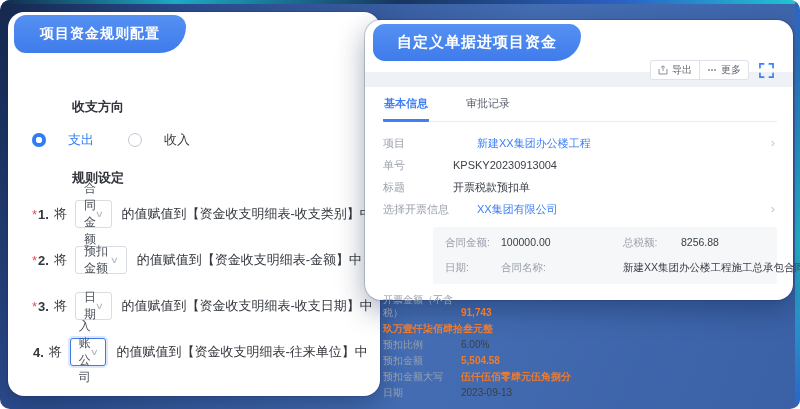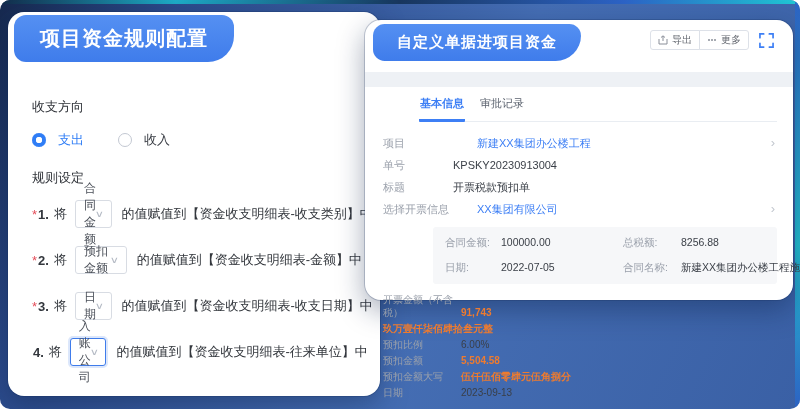--- a/index.html
+++ b/index.html
@@ -24,28 +24,28 @@
     box-shadow:0 0 0 1px rgba(18,42,86,.22), 0 10px 28px rgba(10,28,66,.38);
   }
   .card-left  { left:8;  left:8px;  top:12px; width:372px; height:384px; z-index:1; }
   .card-right { left:365px; top:20px; width:428px; height:280px; z-index:2; }
 
   .ribbon {
     position:absolute; color:#fff; font-weight:bold; letter-spacing:1px;
     background:linear-gradient(180deg,#5590f2,#3f7ceb);
     border-radius:12px 12px 26px 12px; z-index:3;
   }
-  .ribbon-left  { left:6px; top:3px; padding:10px 26px; font-size:20px; }
+  .ribbon-left  { left:6px; top:3px; padding:10px 26px; font-size:14px; }
   .ribbon-right { left:8px; top:4px; padding:9px 24px; font-size:15px; }
 
   
   .lc-content { padding:56px 18px 0 24px; }
-  .section-label { font-size:13px; color:#31343a; font-weight:normal; margin-top:30px; }
+  .section-label { font-size:13px; color:#31343a; font-weight:bold; margin-top:30px;margin-left:40px; }
   .radio-row { display:flex; align-items:center; gap:34px; margin-top:15px; }
-  .radio-opt { display:flex; align-items:center; gap:12px; font-size:13px; cursor:pointer; }
+  .radio-opt { display:flex; align-items:center; gap:22px; font-size:13px; cursor:pointer; }
   .radio-dot { width:14px; height:14px; border-radius:50%; }
   .radio-dot.on  { background:#2f7df6; box-shadow:inset 0 0 0 4px #2f7df6, inset 0 0 0 7px #fff; border:none; position:relative; }
   .radio-dot.on::after { content:""; position:absolute; left:4px; top:4px; width:6px; height:6px; background:#fff; border-radius:50%; }
   .radio-dot.off { background:#fff; border:1px solid #c3c8d2; }
   .radio-opt .lbl-on  { color:#2f7df6; }
   .radio-opt .lbl-off { color:#3a3e45; }
   .rules-head { margin-top:20px; }
   .rules-list { margin-top:12px; }
   .rule-row { display:flex; align-items:center; margin-bottom:16px; height:30px; font-size:13px; color:#33373d; }
   .req { color:#e34d59; width:8px; font-size:13px; margin-right:1px; }
@@ -55,33 +55,33 @@
     width:96px; height:28px; border:1px solid #d8dce3; border-radius:3px; background:#fff;
     display:flex; align-items:center; justify-content:space-between; padding:0 8px;
     font-size:12px; color:#4a4f58; margin-right:10px; cursor:pointer;
   }
   .select.focused { border-color:#3f7ceb; box-shadow:0 0 0 2px rgba(63,124,235,.18); }
   .caret { color:#b4bac4; font-size:9px; transform:scaleX(1.4); }
   .rule-desc { white-space:nowrap; letter-spacing:0; }
 
   
   .rc-band { position:absolute; left:0; right:0; top:52px; height:15px; background:#eef1f5; }
-  .toolbar { position:absolute; top:10px; right:18px; display:flex; align-items:center; gap:8px; z-index:4; }
+  .toolbar { position:absolute; top:40px; right:18px; display:flex; align-items:center; gap:8px; z-index:4; }
   .tb-group { display:flex; }
   .tb-btn {
     height:20px; padding:0 7px; background:#fff; border:1px solid #dde1e8;
     display:flex; align-items:center; gap:4px; font-size:10px; color:#62666e; cursor:pointer;
   }
   .tb-btn:first-child { border-radius:3px 0 0 3px; }
   .tb-btn:last-child  { border-radius:0 3px 3px 0; margin-left:-1px; }
   .tb-icon { width:10px; height:10px; display:block; }
   .expand-btn { width:18px; height:18px; cursor:pointer; display:flex; align-items:center; justify-content:center; }
 
   .rc-content { position:absolute; top:70px; left:0; right:0; bottom:0; padding:0 16px 0 18px; }
-  .tabs { display:flex; gap:14px; border-bottom:1px solid #e9edf2;margin-left:36px; }
+  .tabs { display:flex; gap:36px; border-bottom:1px solid #e9edf2; }
   .tab { font-size:11px; padding:6px 1px 8px; cursor:pointer; color:#5d6470; }
   .tab.active { color:#3d7ff5; font-weight:bold; border-bottom:3px solid #3d7ff5; margin-bottom:-1px; border-radius:1px; }
 
   .info-rows { margin-top:10px; }
   .info-row { position:relative; display:flex; align-items:center; height:22px; font-size:11px; }
   .f-label { width:70px; flex:0 0 70px; color:#9aa0ab; white-space:nowrap; }
   .f-value { color:#3a3f47; }
   .f-value.link { color:#3d7ff5; cursor:pointer;margin-left:24px; }
   .chev { position:absolute; right:2px; top:3px; color:#c2c7cf; font-size:13px; cursor:pointer; }
 
@@ -227,21 +227,20 @@
           <span class="chev">›</span>
         </div>
       </div>
 
       <div class="contract-box">
         <span class="cb-label">合同金额:</span>
         <span class="cb-value">100000.00</span>
         <span class="cb-label">总税额:</span>
         <span class="cb-value">8256.88</span>
         <span class="cb-label">日期:</span>
-        <span class="cb-value">2022-07-05</span>
         <span class="cb-label">合同名称:</span>
         <span class="cb-value">新建XX集团办公楼工程施工总承包合同</span>
       </div>
 
       <div class="detail-rows">
         <div class="detail-row">
           <span class="d-label">开票金额（不含税）</span>
           <span class="d-value orange">91,743</span>
         </div>
         <div class="detail-row">

